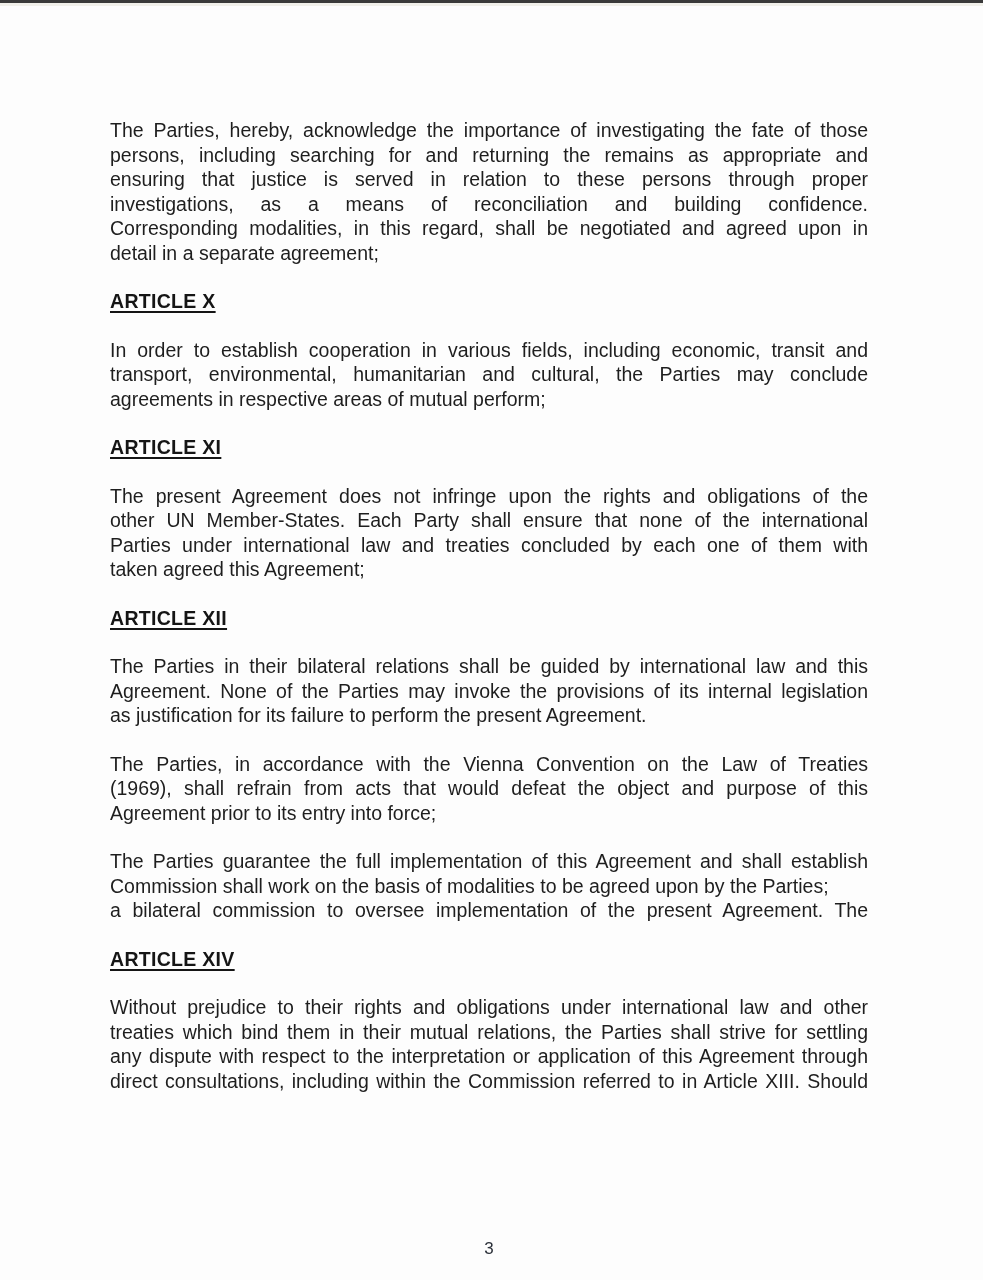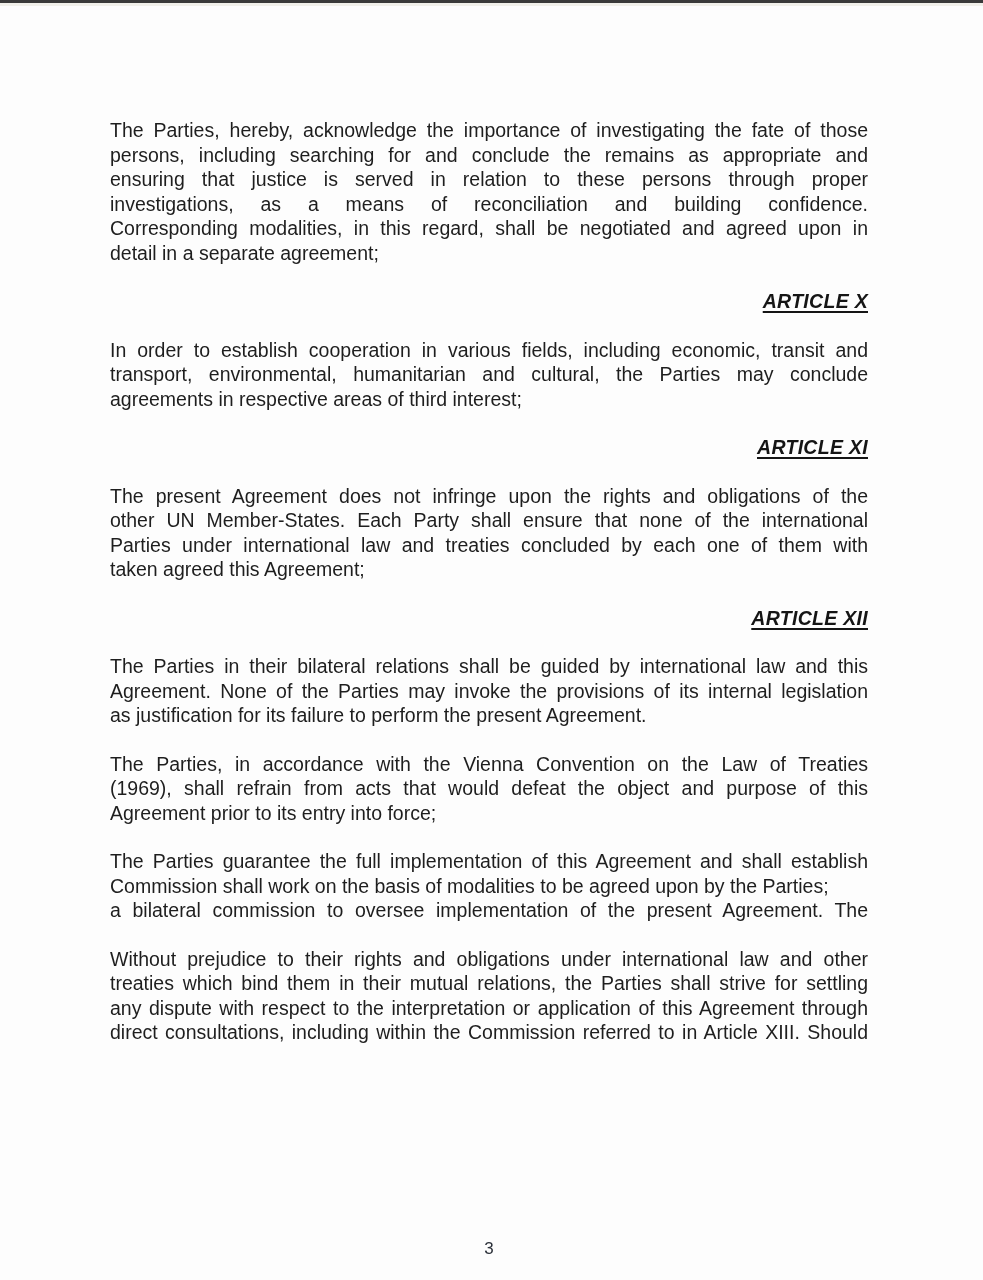--- a/index.html
+++ b/index.html
@@ -43,26 +43,25 @@
     text-align: justify;
     text-align-last: justify;
     white-space: normal;
   }
   .line.final {
     text-align: left;
     text-align-last: left;
   }
   .article-heading {
     margin: 0 0 24px 0;
-    text-align: right;
+    text-align: left;
     font-size: 19.5px;
     line-height: 24.5px;
     font-weight: bold;
     color: #151515;
-    font-style: italic;
   }
   .article-heading .heading-text {
     text-decoration: underline;
     text-decoration-thickness: 2px;
     text-underline-offset: 3px;
     letter-spacing: 0.3px;
   }
   .page-number {
     position: absolute;
     top: 1239px;
@@ -77,31 +76,31 @@
 </head>
 <body>
 
 <div class="page">
   <div class="top-edge"></div>
   <div class="top-edge-shadow"></div>
 
   <main class="body-col" id="body-col">
       <div class="paragraph">
         <div class="line">The Parties, hereby, acknowledge the importance of investigating the fate of those</div>
-        <div class="line">persons, including searching for and conclude the remains as appropriate and</div>
+        <div class="line">persons, including searching for and returning the remains as appropriate and</div>
         <div class="line">ensuring that justice is served in relation to these persons through proper</div>
         <div class="line">investigations, as a means of reconciliation and building confidence.</div>
         <div class="line">Corresponding modalities, in this regard, shall be negotiated and agreed upon in</div>
         <div class="line final">detail in a separate agreement;</div>
       </div>
       <div class="article-heading"><span class="heading-text">ARTICLE X</span></div>
       <div class="paragraph">
         <div class="line">In order to establish cooperation in various fields, including economic, transit and</div>
         <div class="line">transport, environmental, humanitarian and cultural, the Parties may conclude</div>
-        <div class="line final">agreements in respective areas of third interest;</div>
+        <div class="line final">agreements in respective areas of mutual perform;</div>
       </div>
       <div class="article-heading"><span class="heading-text">ARTICLE XI</span></div>
       <div class="paragraph">
         <div class="line">The present Agreement does not infringe upon the rights and obligations of the</div>
         <div class="line">other UN Member-States. Each Party shall ensure that none of the international</div>
         <div class="line">Parties under international law and treaties concluded by each one of them with</div>
         <div class="line final">taken agreed this Agreement;</div>
       </div>
       <div class="article-heading"><span class="heading-text">ARTICLE XII</span></div>
       <div class="paragraph">
@@ -112,20 +111,21 @@
       <div class="paragraph">
         <div class="line">The Parties, in accordance with the Vienna Convention on the Law of Treaties</div>
         <div class="line">(1969), shall refrain from acts that would defeat the object and purpose of this</div>
         <div class="line final">Agreement prior to its entry into force;</div>
       </div>
       <div class="paragraph">
         <div class="line">The Parties guarantee the full implementation of this Agreement and shall establish</div>
         <div class="line final">Commission shall work on the basis of modalities to be agreed upon by the Parties;</div>
         <div class="line">a bilateral commission to oversee implementation of the present Agreement. The</div>
       </div>
+      <div class="article-heading"><span class="heading-text">ARTICLE XIV</span></div>
       <div class="paragraph">
         <div class="line">Without prejudice to their rights and obligations under international law and other</div>
         <div class="line">treaties which bind them in their mutual relations, the Parties shall strive for settling</div>
         <div class="line">any dispute with respect to the interpretation or application of this Agreement through</div>
         <div class="line">direct consultations, including within the Commission referred to in Article XIII. Should</div>
       </div>
     </main>
 
   <div class="page-number">3</div>
 </div>

